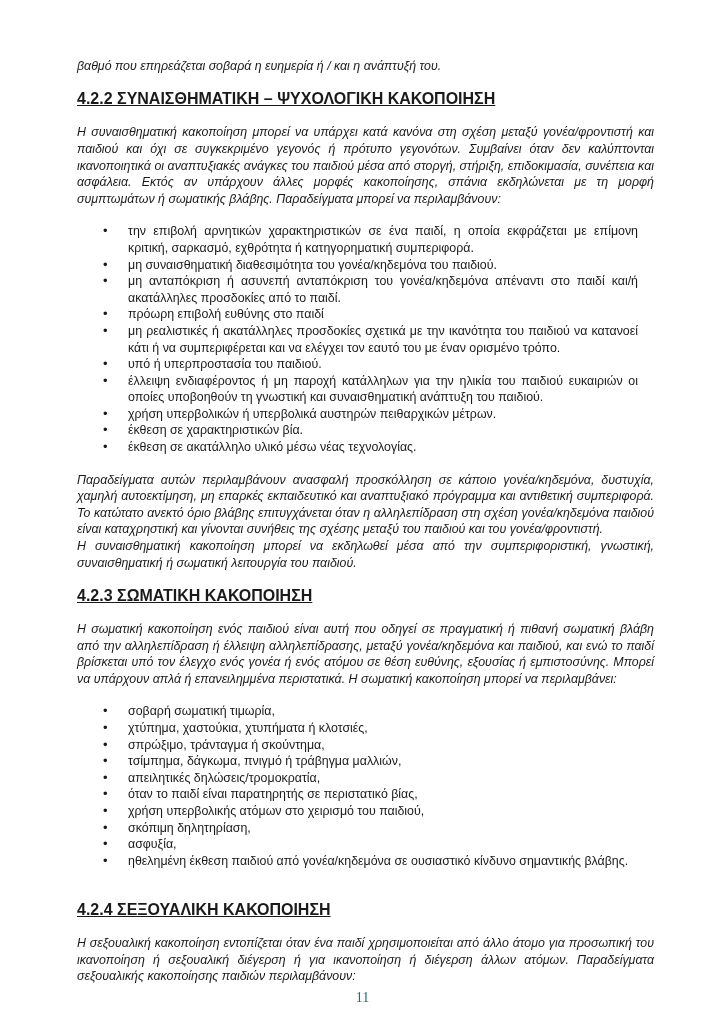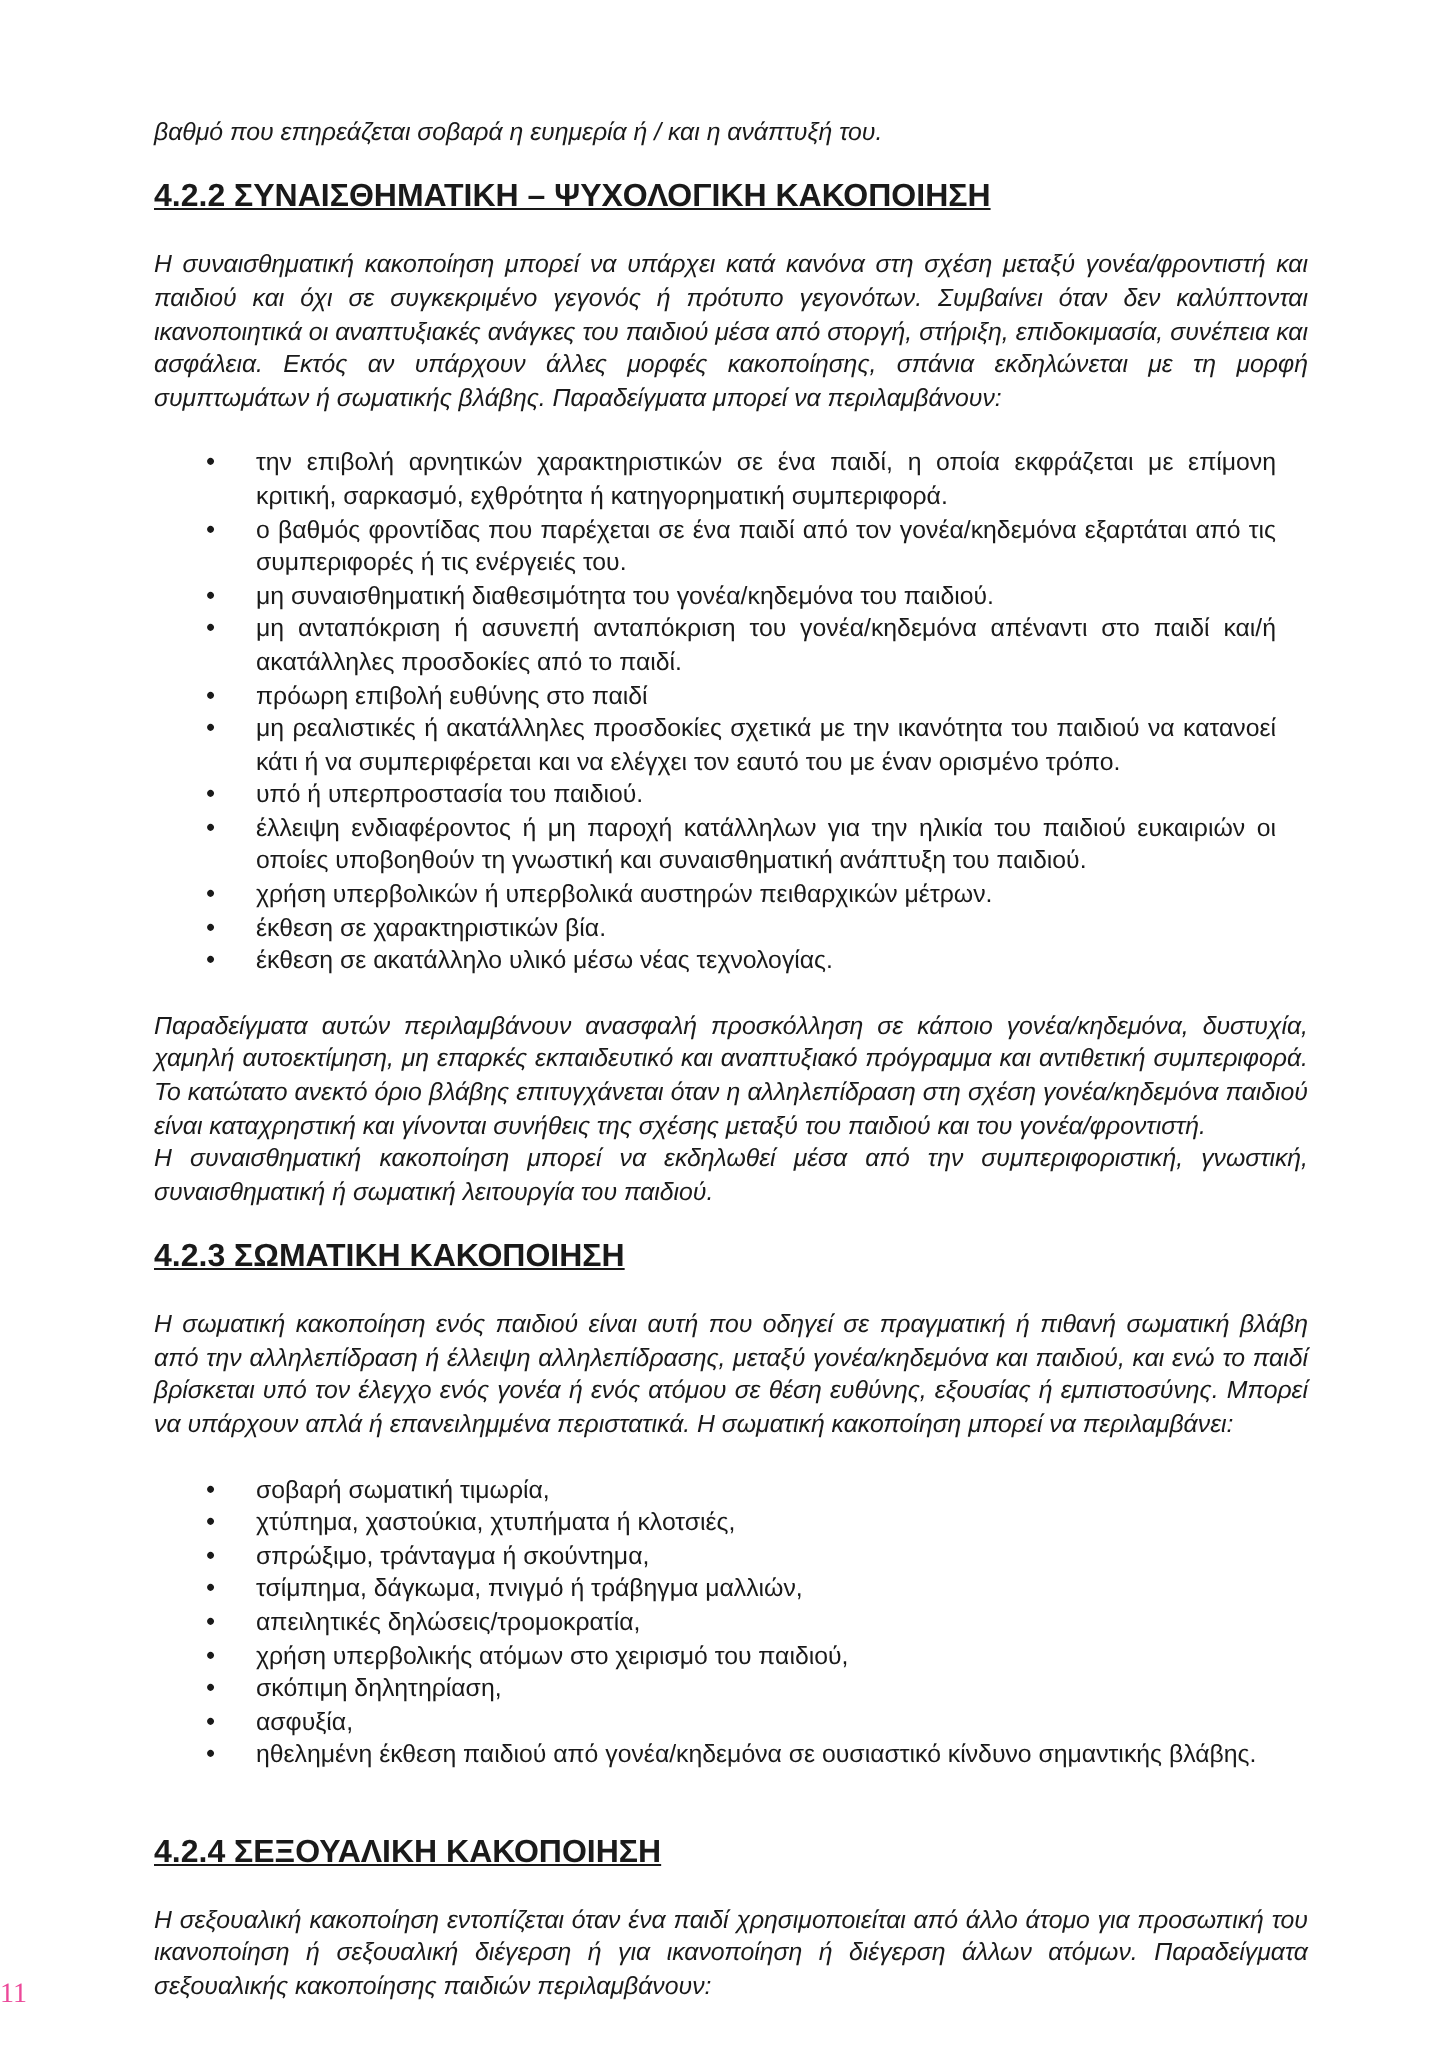--- a/index.html
+++ b/index.html
@@ -5,36 +5,35 @@
   html, body { margin: 0; padding: 0; background: #ffffff; }
   body { width: 725px; height: 1024px; position: relative; overflow: hidden;
          font-family: "Liberation Sans", sans-serif; color: #1a1a1a; }
   .page { position: absolute; left: 77px; top: 58px; width: 577px; font-size: 12.4px; line-height: 16.6px; }
   p { margin: 0; text-align: justify; font-style: italic; }
   .sp { height: 16.6px; }
   h2 { margin: 0; font-size: 16px; font-weight: bold; text-decoration: underline; line-height: 16.6px; }
   ul { margin: 16px; padding: 0; list-style: none; }
   li { position: relative; padding-left: 35px; margin-left: 0; text-align: justify; }
   li::before { content: "•"; position: absolute; left: 10px; top: 0; font-size: 13px; }
-  .pagenum { position: absolute; left: 0; width: 725px; top: 990px; 
-             font-family: "Liberation Serif", serif; font-size: 14px; color: #ec4899; }
+  .pagenum { position: absolute; left: 0; width: 725px; top: 990px; text-align: center;
+             font-family: "Liberation Serif", serif; font-size: 14px; color: #0f766e; }
 </style>
 </head>
 <body>
 
 <div class="page">
   <p>βαθμό που επηρεάζεται σοβαρά η ευημερία ή / και η ανάπτυξή του.</p>
   <div class="sp"></div>
 
   <h2>4.2.2 ΣΥΝΑΙΣΘΗΜΑΤΙΚΗ – ΨΥΧΟΛΟΓΙΚΗ  ΚΑΚΟΠΟΙΗΣΗ</h2>
   <div class="sp"></div>
   <p>Η συναισθηματική κακοποίηση μπορεί να υπάρχει κατά κανόνα στη σχέση μεταξύ γονέα/φροντιστή και παιδιού και όχι σε συγκεκριμένο γεγονός ή πρότυπο γεγονότων. Συμβαίνει όταν δεν καλύπτονται ικανοποιητικά οι αναπτυξιακές ανάγκες του παιδιού μέσα από στοργή, στήριξη, επιδοκιμασία, συνέπεια και ασφάλεια. Εκτός αν υπάρχουν άλλες μορφές κακοποίησης, σπάνια εκδηλώνεται με τη μορφή συμπτωμάτων ή σωματικής βλάβης. Παραδείγματα μπορεί να περιλαμβάνουν:</p>
   <ul>
     <li>την επιβολή αρνητικών χαρακτηριστικών σε ένα παιδί, η οποία εκφράζεται με επίμονη κριτική, σαρκασμό, εχθρότητα ή κατηγορηματική συμπεριφορά.</li>
-    <li>ο βαθμός φροντίδας που παρέχεται σε ένα παιδί από τον γονέα/κηδεμόνα εξαρτάται από τις συμπεριφορές ή τις ενέργειές του.</li>
     <li>μη συναισθηματική διαθεσιμότητα του γονέα/κηδεμόνα του παιδιού.</li>
     <li>μη ανταπόκριση ή ασυνεπή ανταπόκριση του γονέα/κηδεμόνα απέναντι στο παιδί και/ή ακατάλληλες προσδοκίες από το παιδί.</li>
     <li>πρόωρη επιβολή ευθύνης στο παιδί</li>
     <li>μη ρεαλιστικές ή ακατάλληλες προσδοκίες σχετικά με την ικανότητα του παιδιού να κατανοεί κάτι ή να συμπεριφέρεται και να ελέγχει τον εαυτό του με έναν ορισμένο τρόπο.</li>
     <li>υπό ή υπερπροστασία του παιδιού.</li>
     <li>έλλειψη ενδιαφέροντος ή μη παροχή κατάλληλων για την ηλικία του παιδιού ευκαιριών οι οποίες υποβοηθούν τη γνωστική και συναισθηματική ανάπτυξη του παιδιού.</li>
     <li>χρήση υπερβολικών ή υπερβολικά αυστηρών πειθαρχικών μέτρων.</li>
     <li>έκθεση σε χαρακτηριστικών βία.</li>
     <li>έκθεση σε ακατάλληλο υλικό μέσω νέας τεχνολογίας.</li>
   </ul>
@@ -44,20 +43,21 @@
 
   <h2>4.2.3 ΣΩΜΑΤΙΚΗ ΚΑΚΟΠΟΙΗΣΗ</h2>
   <div class="sp"></div>
   <p>Η σωματική κακοποίηση ενός παιδιού είναι αυτή που οδηγεί σε πραγματική ή πιθανή σωματική βλάβη από την αλληλεπίδραση ή έλλειψη αλληλεπίδρασης, μεταξύ γονέα/κηδεμόνα και παιδιού, και ενώ το παιδί βρίσκεται υπό τον έλεγχο ενός γονέα ή ενός ατόμου σε θέση ευθύνης, εξουσίας ή εμπιστοσύνης. Μπορεί να υπάρχουν απλά ή επανειλημμένα περιστατικά. Η σωματική κακοποίηση μπορεί να περιλαμβάνει:</p>
   <ul>
     <li>σοβαρή σωματική τιμωρία,</li>
     <li>χτύπημα, χαστούκια, χτυπήματα ή κλοτσιές,</li>
     <li>σπρώξιμο, τράνταγμα ή σκούντημα,</li>
     <li>τσίμπημα, δάγκωμα, πνιγμό ή τράβηγμα μαλλιών,</li>
     <li>απειλητικές δηλώσεις/τρομοκρατία,</li>
+    <li>όταν το παιδί είναι παρατηρητής σε περιστατικό βίας,</li>
     <li>χρήση υπερβολικής ατόμων στο χειρισμό του παιδιού,</li>
     <li>σκόπιμη δηλητηρίαση,</li>
     <li>ασφυξία,</li>
     <li>ηθελημένη έκθεση παιδιού από γονέα/κηδεμόνα σε ουσιαστικό κίνδυνο σημαντικής βλάβης.</li>
   </ul>
   <div class="sp"></div>
 
   <h2>4.2.4 ΣΕΞΟΥΑΛΙΚΗ ΚΑΚΟΠΟΙΗΣΗ</h2>
   <div class="sp"></div>
   <p>Η σεξουαλική κακοποίηση εντοπίζεται όταν ένα παιδί χρησιμοποιείται από άλλο άτομο για προσωπική του ικανοποίηση ή σεξουαλική διέγερση ή για ικανοποίηση ή διέγερση άλλων ατόμων. Παραδείγματα σεξουαλικής κακοποίησης παιδιών περιλαμβάνουν:</p>

